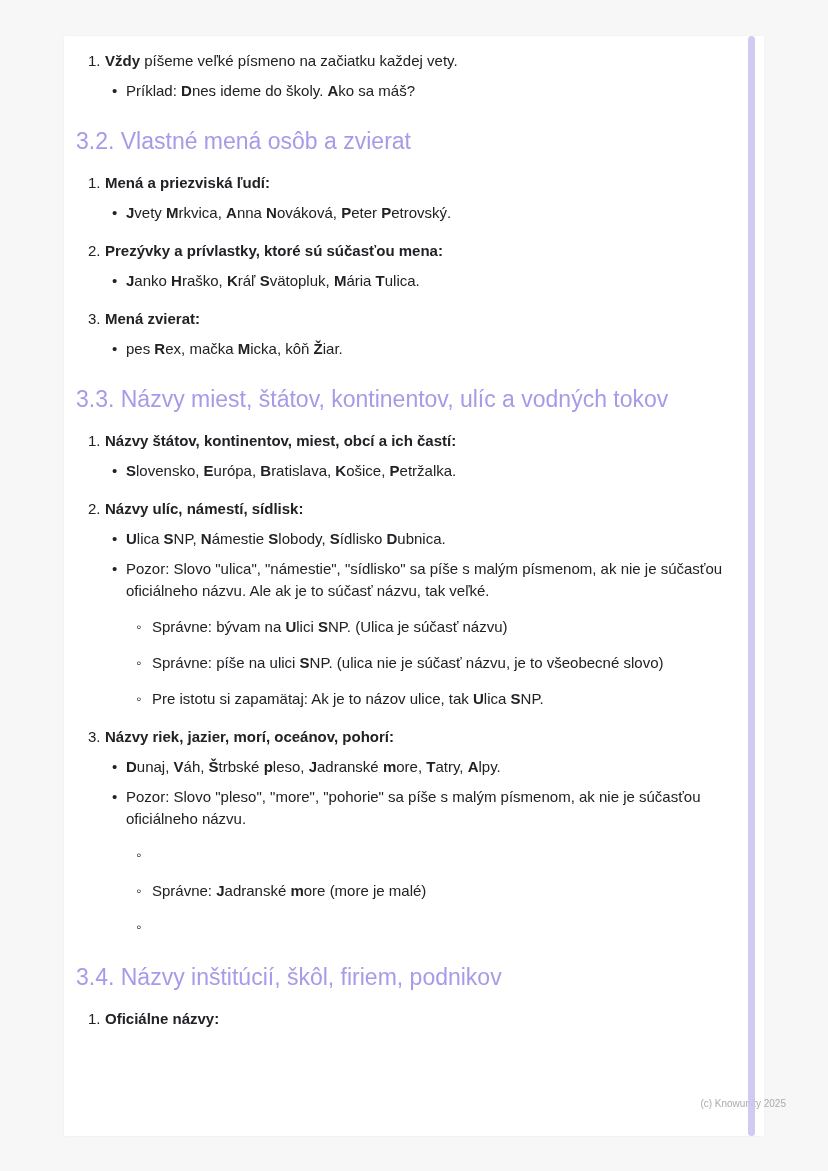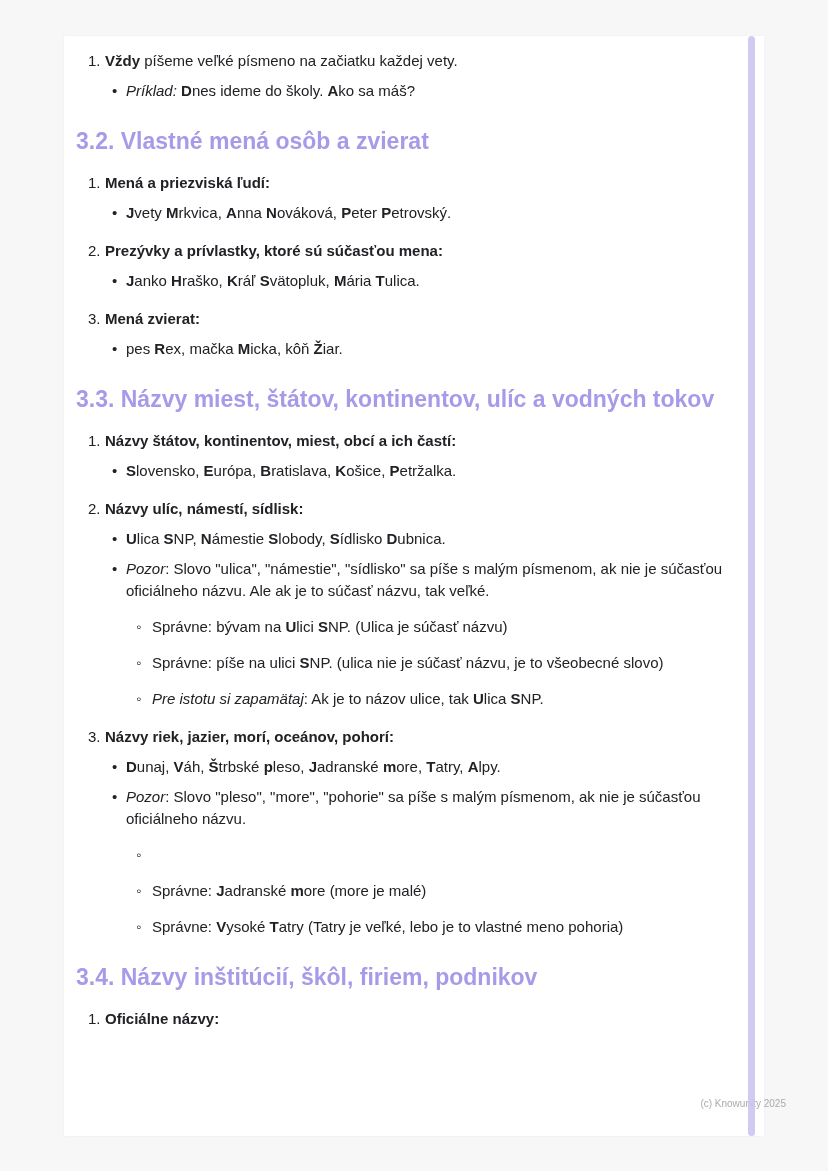--- a/index.html
+++ b/index.html
@@ -25,42 +25,42 @@
     background:var(--card-bg);
     box-shadow:0 0 2px rgba(0,0,0,0.05);
     padding:14px 28px 0 12px;
     overflow:hidden;
   }
   .doc-body > :first-child{margin-top:0;}
   .doc-heading{
     color:var(--accent);
     font-size:23px;
     line-height:30px;
-    font-weight:700;
+    font-weight:400;
     margin:24px 0 16px;
   }
   .item{
     display:flex;
     align-items:flex-start;
     font-size:15px;
     line-height:22px;
     color:var(--text);
     margin:8px 0;
   }
   .numbered{margin-top:16px;}
   .indent-0{padding-left:12px;}
   .indent-1{padding-left:36px;}
   .indent-2{padding-left:60px;margin:14px 0;}
   .marker{flex:0 0 auto;}
   .numbered > .marker{width:17px;}
   .indent-1 > .marker{width:14px;}
   .indent-2 > .marker{width:16px;}
   .text{flex:1 1 auto;}
   .b{font-weight:700;margin-top:24px;}
-  .i{font-style:italic;}
+  .i{}
   .watermark{
     position:absolute;
     right:42px;
     top:1098px;
     font-size:10px;
     color:var(--watermark);
   }
   .scrollbar{
     position:absolute;
     left:748px;top:36px;
@@ -156,21 +156,20 @@
         </div>
         <div class="item bullet indent-2">
           <span class="marker">◦</span>
         </div>
         <div class="item bullet indent-2">
           <span class="marker">◦</span>
           <span class="text"><span>Správne: </span><span class="b">J</span><span>adranské </span><span class="b">m</span><span>ore (more je malé)</span></span>
         </div>
         <div class="item bullet indent-2">
           <span class="marker">◦</span>
-          <span class="text"><span>Správne: </span><span class="b">V</span><span>ysoké </span><span class="b">T</span><span>atry (Tatry je veľké, lebo je to vlastné meno pohoria)</span></span>
         </div>
         <h2 class="doc-heading">3.4. Názvy inštitúcií, škôl, firiem, podnikov</h2>
         <div class="item numbered indent-0">
           <span class="marker">1.</span>
           <span class="text"><span class="b">Oficiálne názvy:</span></span>
         </div>
       </div>
   </div>
   <div class="watermark">(c) Knowunity 2025</div>
   <div class="scrollbar"></div>

